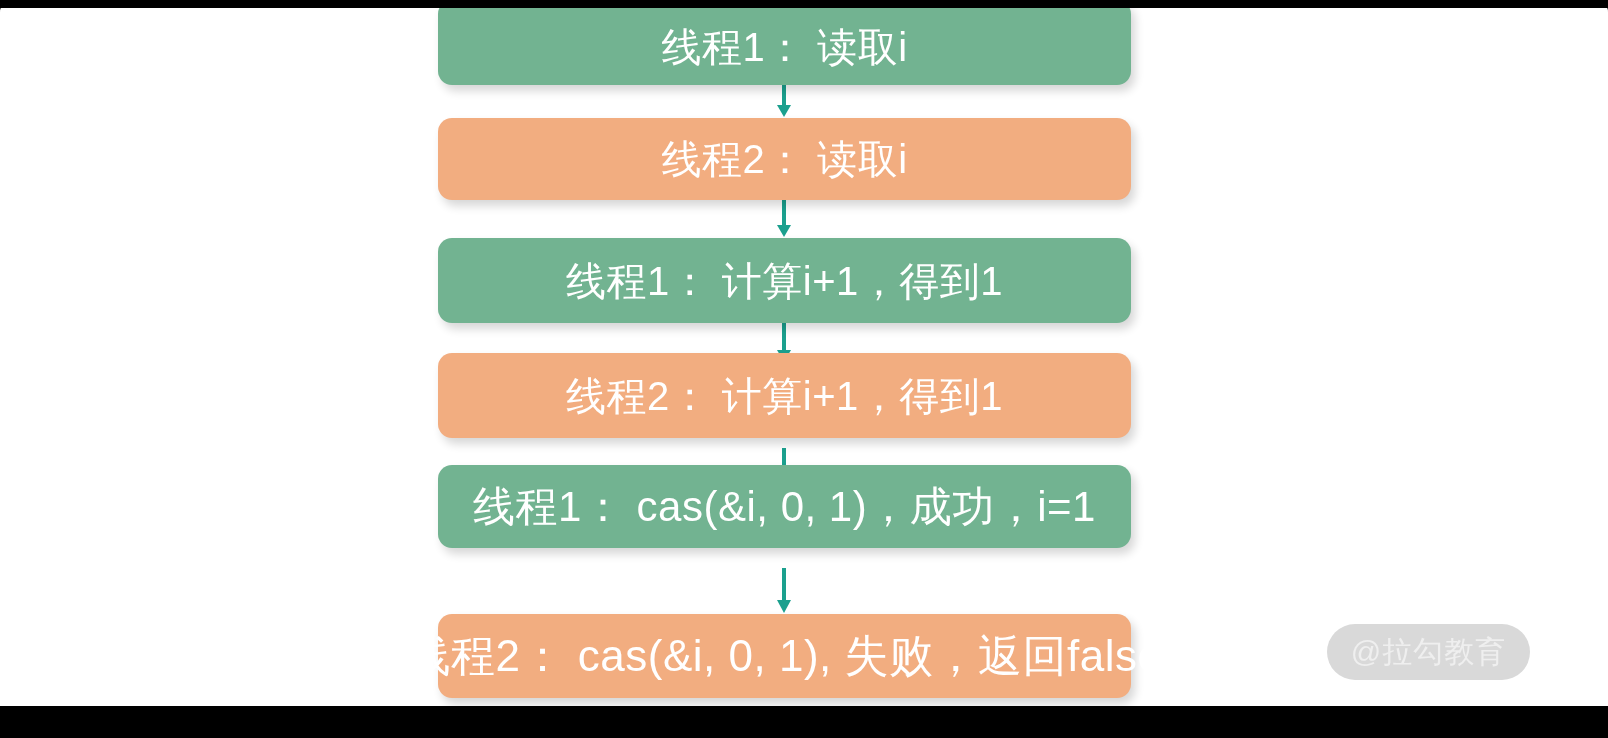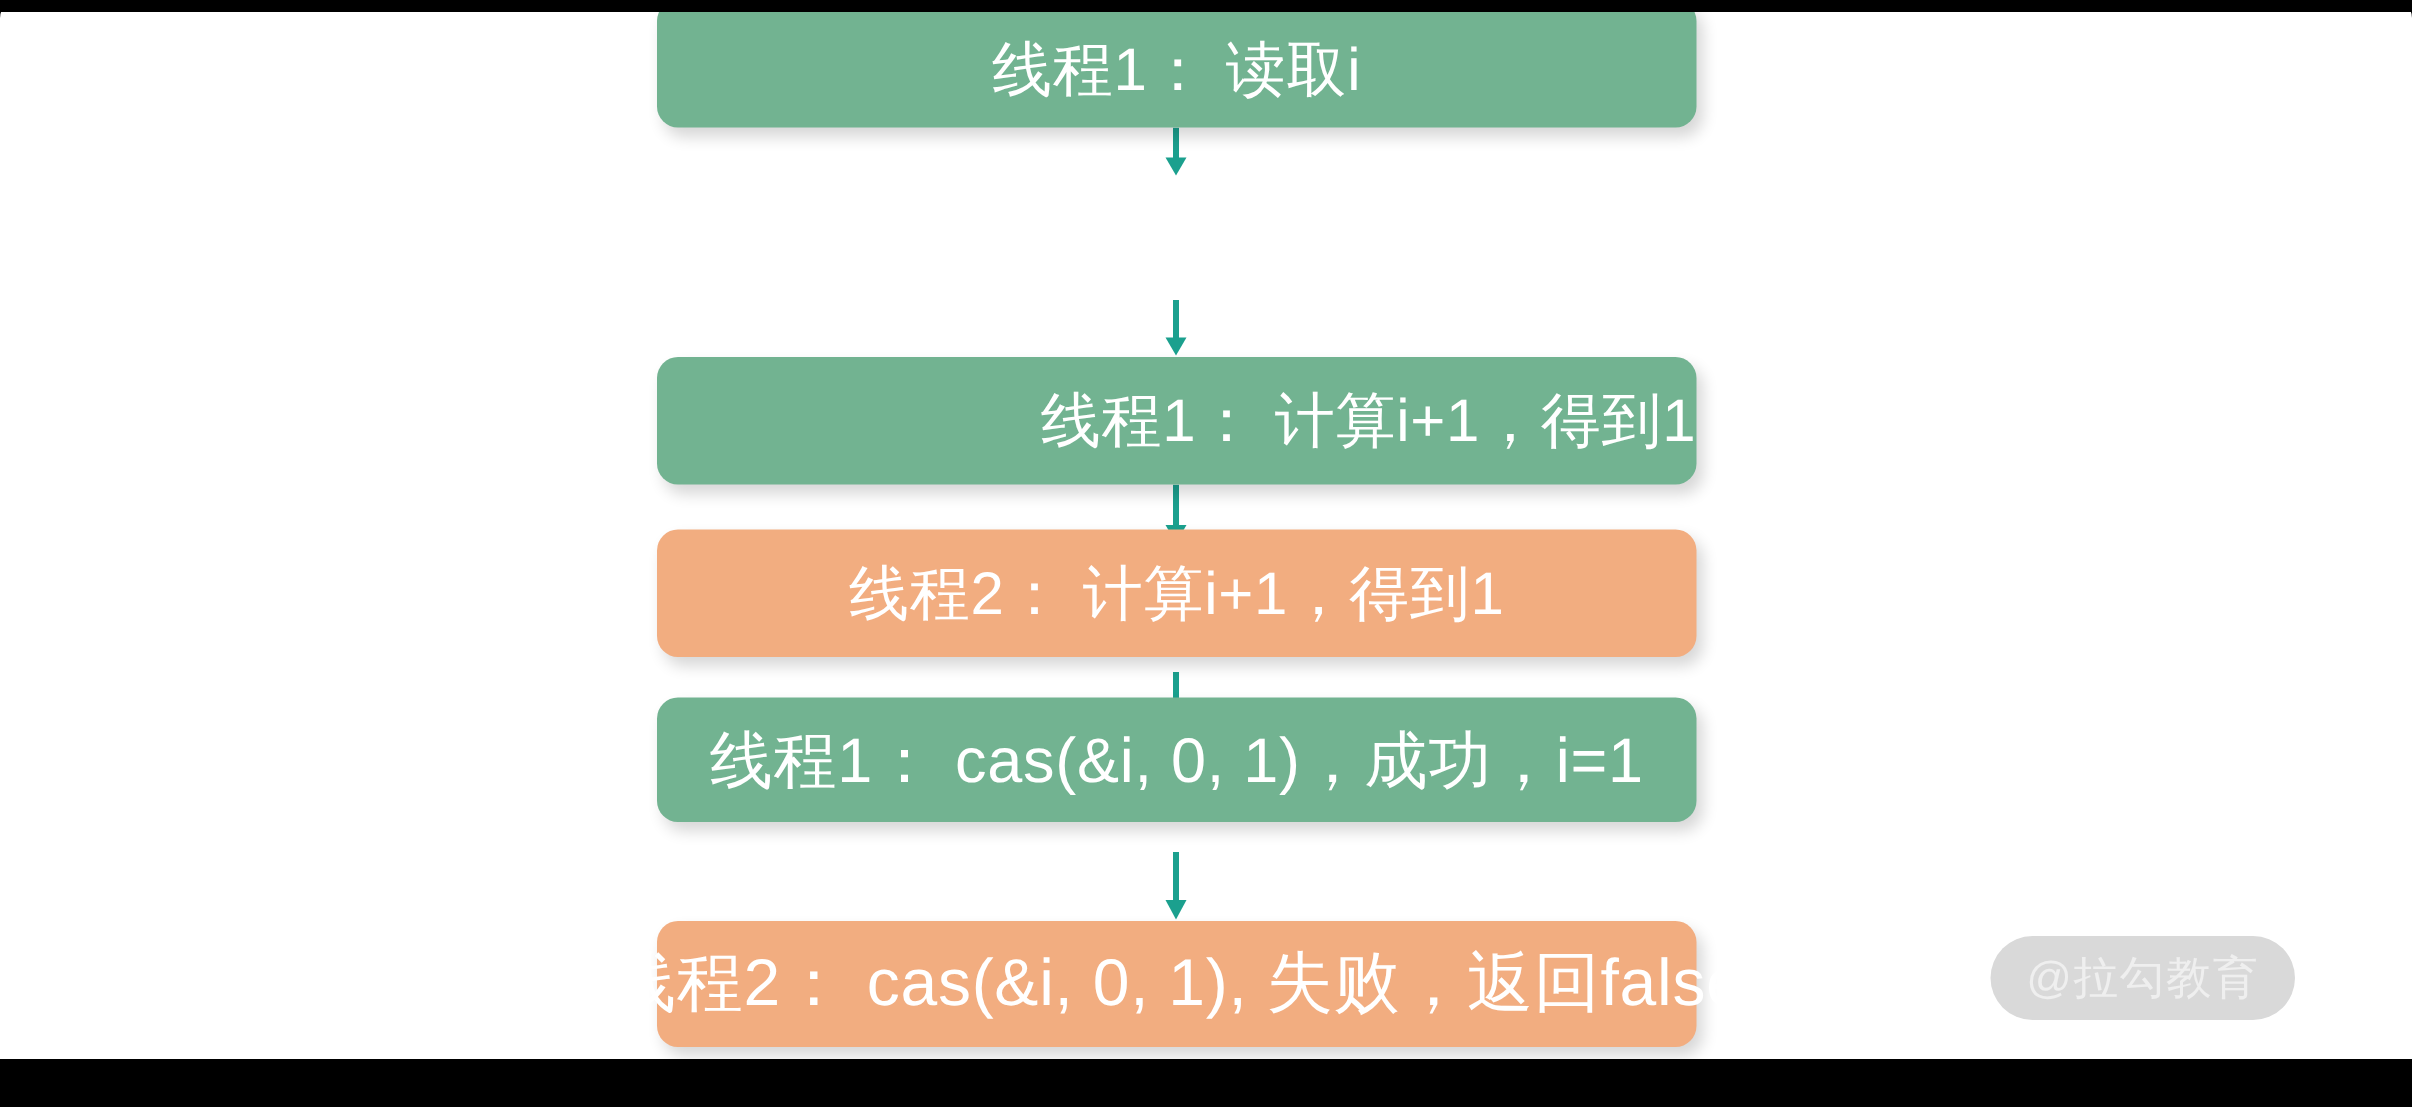--- a/index.html
+++ b/index.html
@@ -106,22 +106,25 @@
 
     <svg class="connector" id="connector-5" style="left:775px; top:560px; height:46px;" viewBox="0 0 18 46" preserveAspectRatio="none">
       <line x1="9" y1="0" x2="9" y2="33" stroke="#1ba08e" stroke-width="4"></line>
       <polygon points="2,32 16,32 9,45" fill="#1ba08e"></polygon>
     </svg>
 
     <div class="flow-node" id="node-1" style="left:438px; top:-8px; width:693px; height:85px; background:#72b391;">
       <span class="node-label" style="font-size:40px; padding-top:8px;">线程1： 读取i</span>
     </div>
 
+    <div class="flow-node" id="node-2" style="left:438px; top:110px; width:693px; height:82px; background:#f2ad80;">
+      <span class="node-label" style="font-size:40px;">线程2： 读取i</span>
+    </div>
 
-    <div class="flow-node" id="node-3" style="left:438px; top:230px; width:693px; height:85px; background:#72b391;justify-content:flex-end;">
+    <div class="flow-node" id="node-3" style="left:438px; top:230px; width:693px; height:85px; background:#72b391;">
       <span class="node-label" style="font-size:40px;">线程1： 计算i+1，得到1</span>
     </div>
 
     <div class="flow-node" id="node-4" style="left:438px; top:345px; width:693px; height:85px; background:#f2ad80;">
       <span class="node-label" style="font-size:40px;">线程2： 计算i+1，得到1</span>
     </div>
 
     <div class="flow-node" id="node-5" style="left:438px; top:457px; width:693px; height:83px; background:#72b391;">
       <span class="node-label" style="font-size:42px;">线程1： cas(&amp;i, 0, 1)，成功，i=1</span>
     </div>

